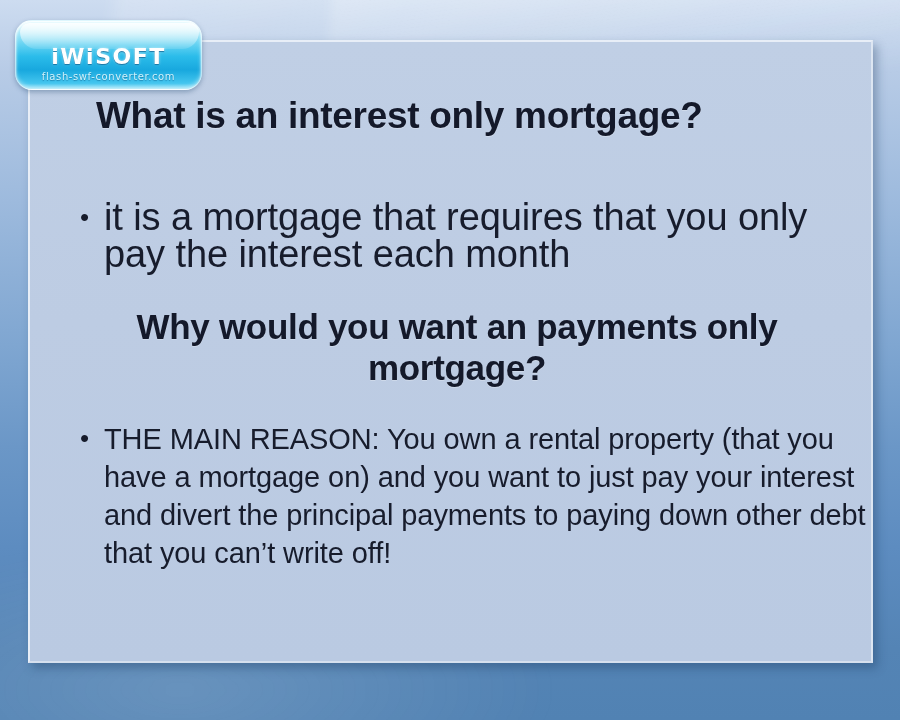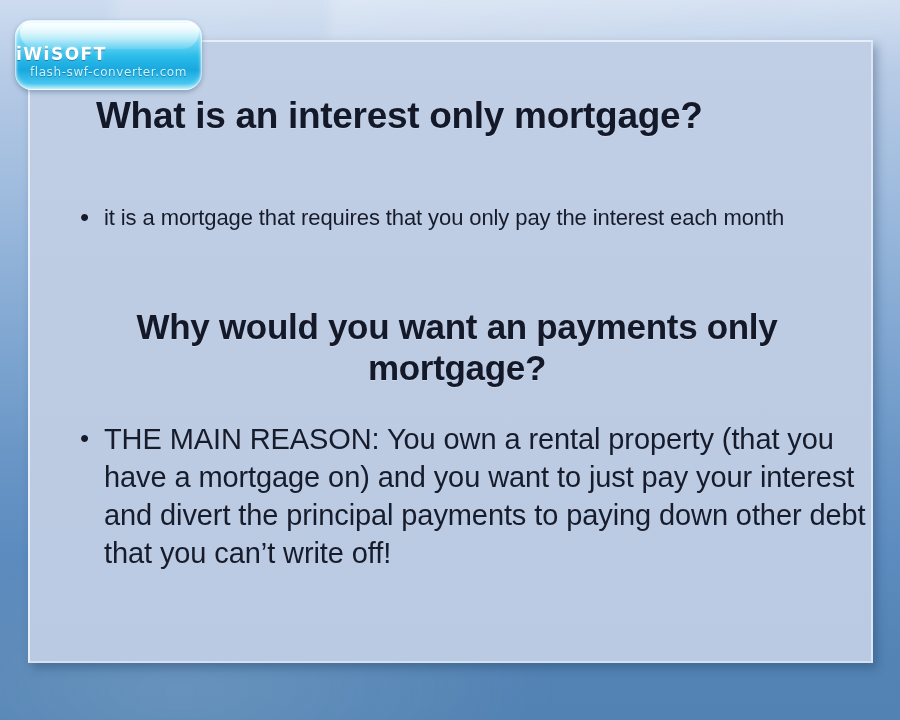--- a/index.html
+++ b/index.html
@@ -114,21 +114,21 @@
     width: 30px;
     color: #161b2b;
     font-size: 26px;
     line-height: 37px;
     text-align: left;
     padding-left: 6px;
   }
   .bullet-text {
     flex: 1 1 auto;
     color: #171c2c;
-    font-size: 22px;
+    font-size: 38px;
     line-height: 37px;
     letter-spacing: -0.1px;
     white-space: pre-line;
   }
 
   #bullet-1 {
     left: 44px;
     top: 157px;
     width: 760px;
   }
@@ -167,37 +167,37 @@
     position: absolute;
     left: 4px; top: 2px;
     width: 179px; height: 26px;
     border-radius: 14px 14px 26px 26px;
     background: linear-gradient(to bottom, rgba(255,255,255,.88), rgba(255,255,255,.12));
   }
   #logo-wordmark {
     position: absolute;
     left: 0; right: 0;
     top: 23px;
-    text-align: left;
+    text-align: center;
     font-family: "DejaVu Sans", sans-serif;
     font-weight: bold;
-    font-size: 17px;
+    font-size: 22px;
     letter-spacing: 1.5px;
     color: #ffffff;
     text-shadow:
       0 1px 1px rgba(0,90,140,.75),
       0 0 3px rgba(255,255,255,.6);
   }
   #logo-sub {
     position: absolute;
     left: 0; right: 0;
-    top: 44px;
+    top: 50px;
     text-align: center;
     font-family: "DejaVu Sans", sans-serif;
-    font-size: 12px;
+    font-size: 10px;
     letter-spacing: .6px;
     color: #e6fbff;
     opacity: .88;
     text-shadow: 0 1px 1px rgba(0,80,125,.6);
   }
 </style>
 </head>
 <body>
 
 <div id="stage">

